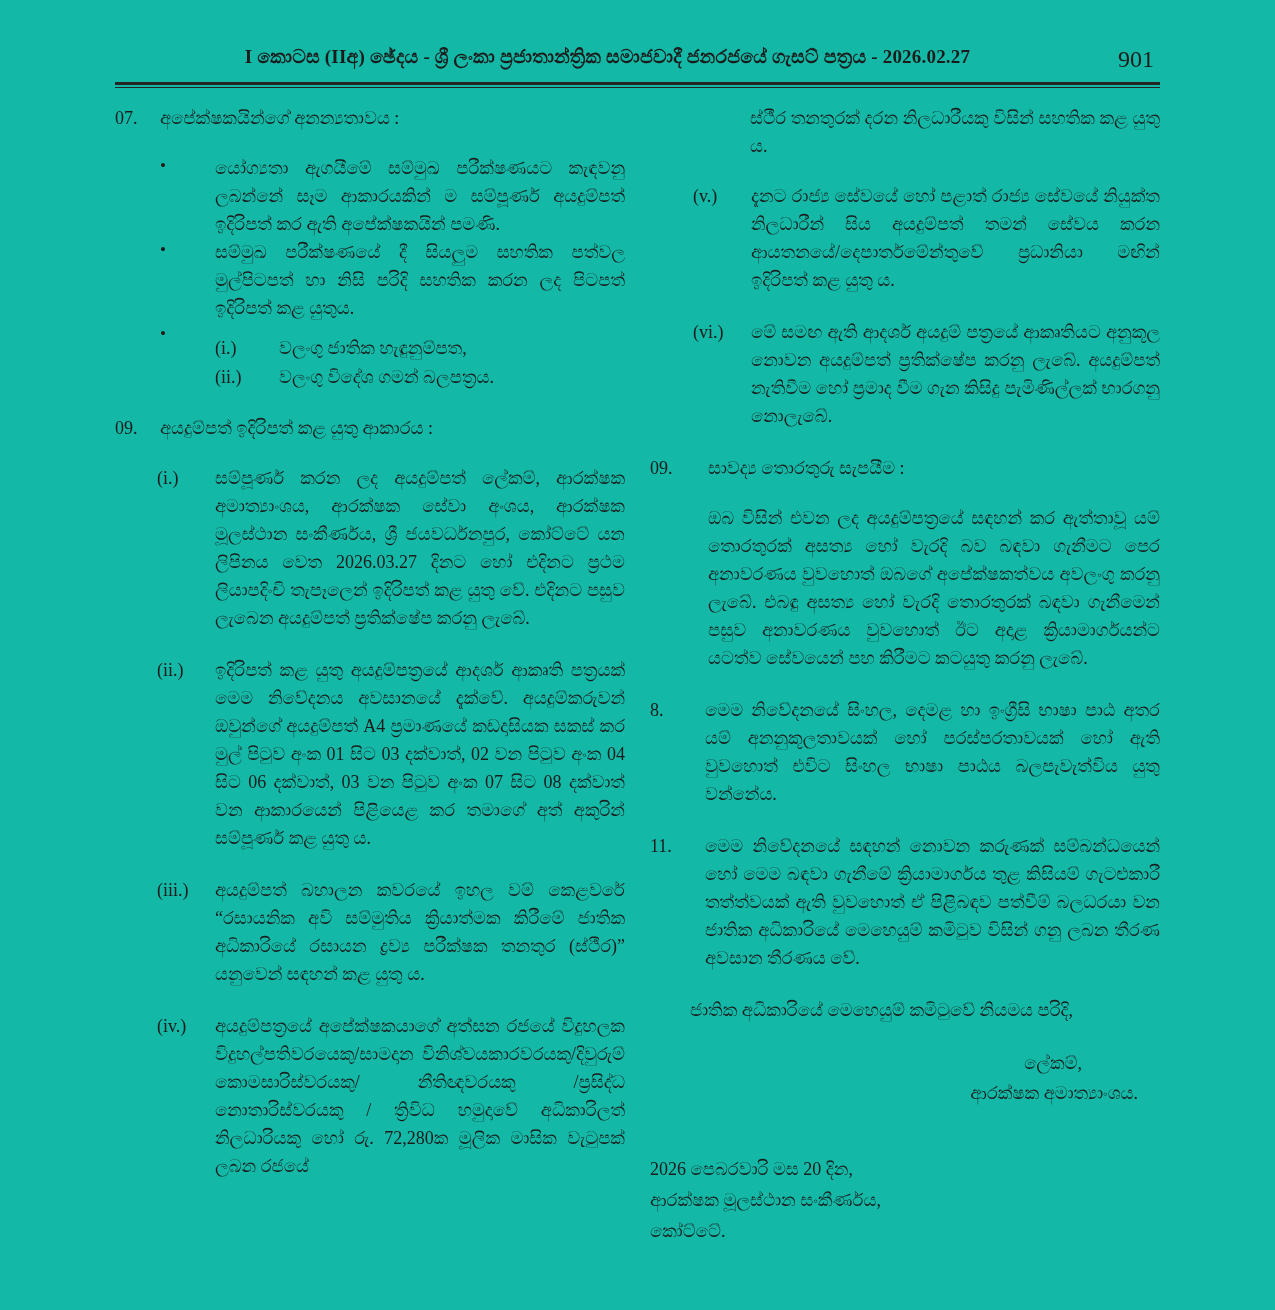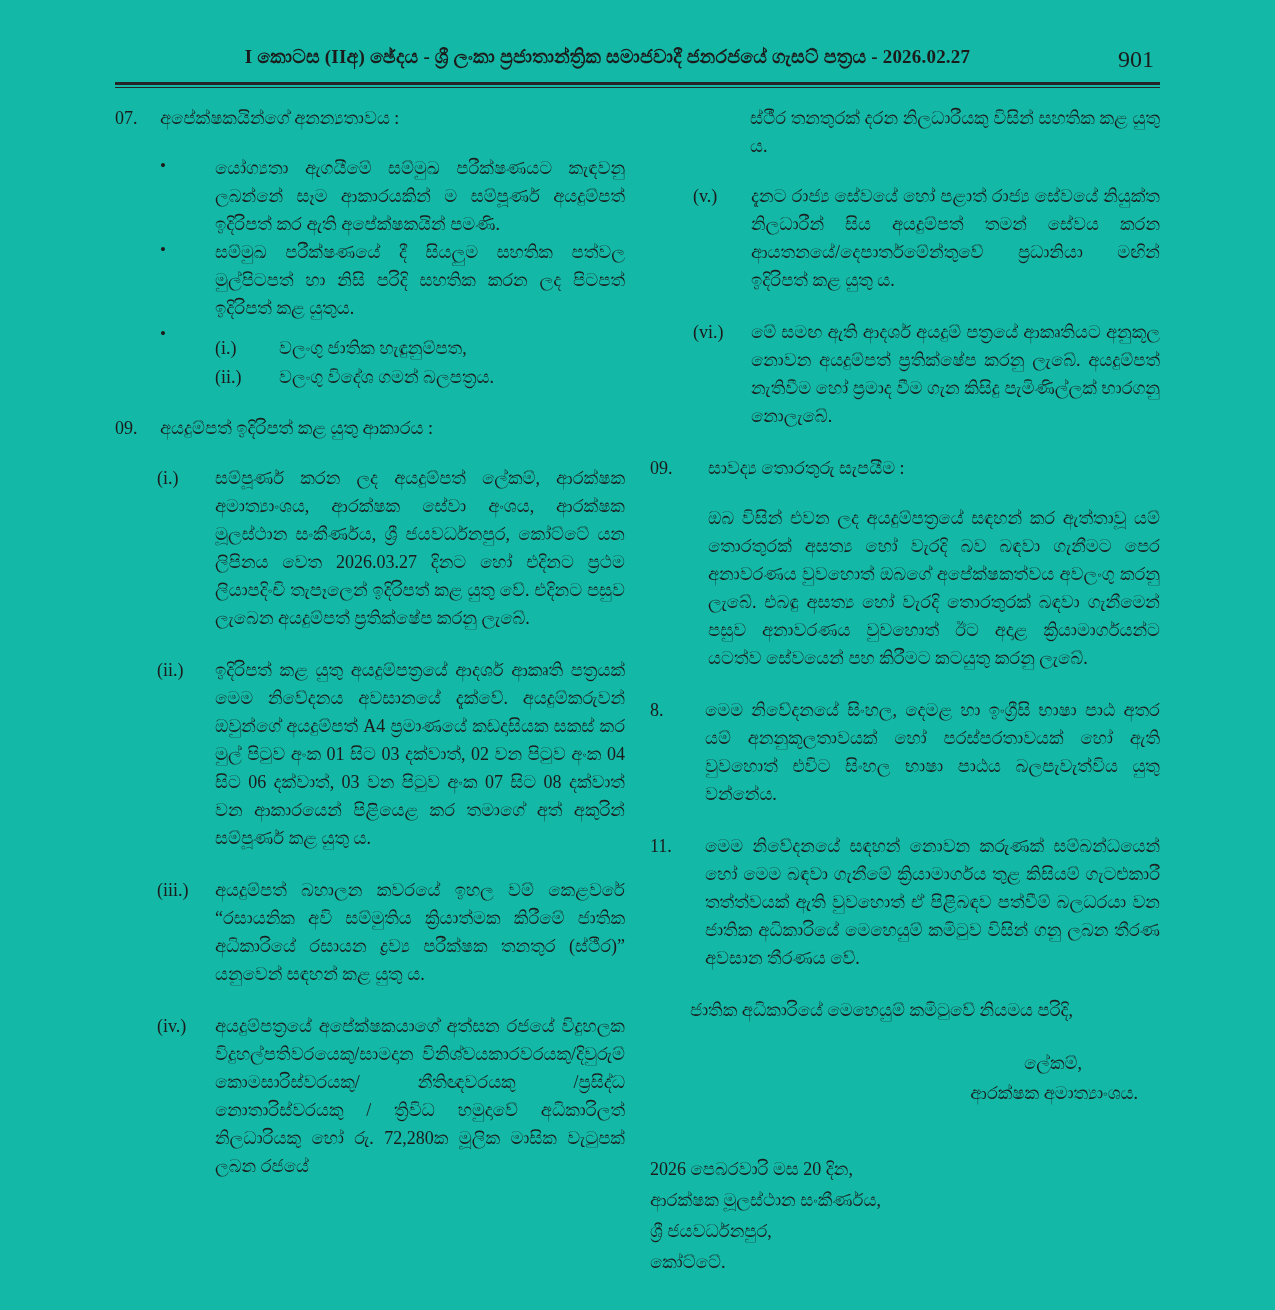--- a/index.html
+++ b/index.html
@@ -166,19 +166,18 @@
       <div class="closing-line">ජාතික අධිකාරියේ මෙහෙයුම් කමිටුවේ නියමය පරිදි,</div>
 
       <div class="signature">
         <div class="sig-role">ලේකම්,</div>
         <div>ආරක්ෂක අමාත්‍යාංශය.</div>
       </div>
 
       <div class="date-block">
         <div>2026 පෙබරවාරි මස 20 දින,</div>
         <div>ආරක්ෂක මූලස්ථාන සංකීර්ණය,</div>
-        <div>ශ්‍රී ජයවර්ධනපුර,</div>
         <div>කෝට්ටේ.</div>
       </div>
 
     </div>
   </div>
 </div>
 
 </body></html>

